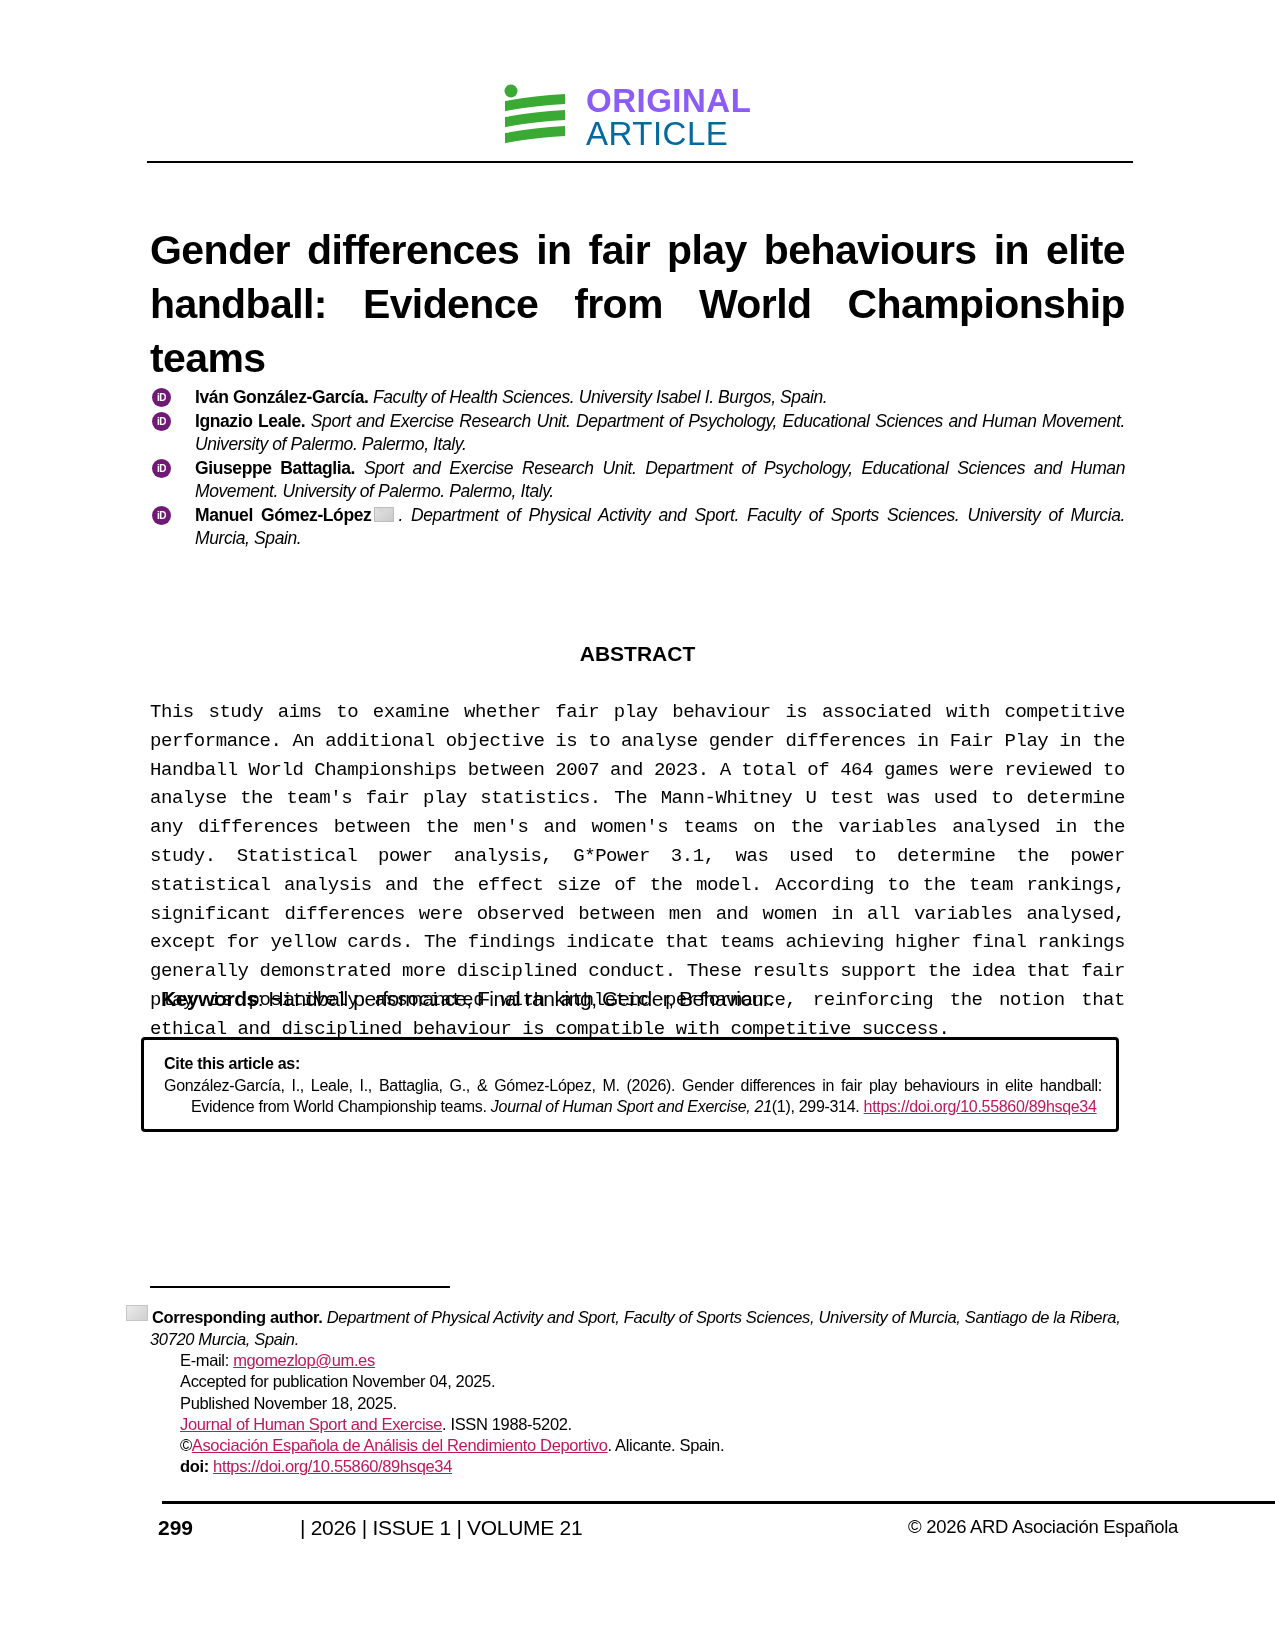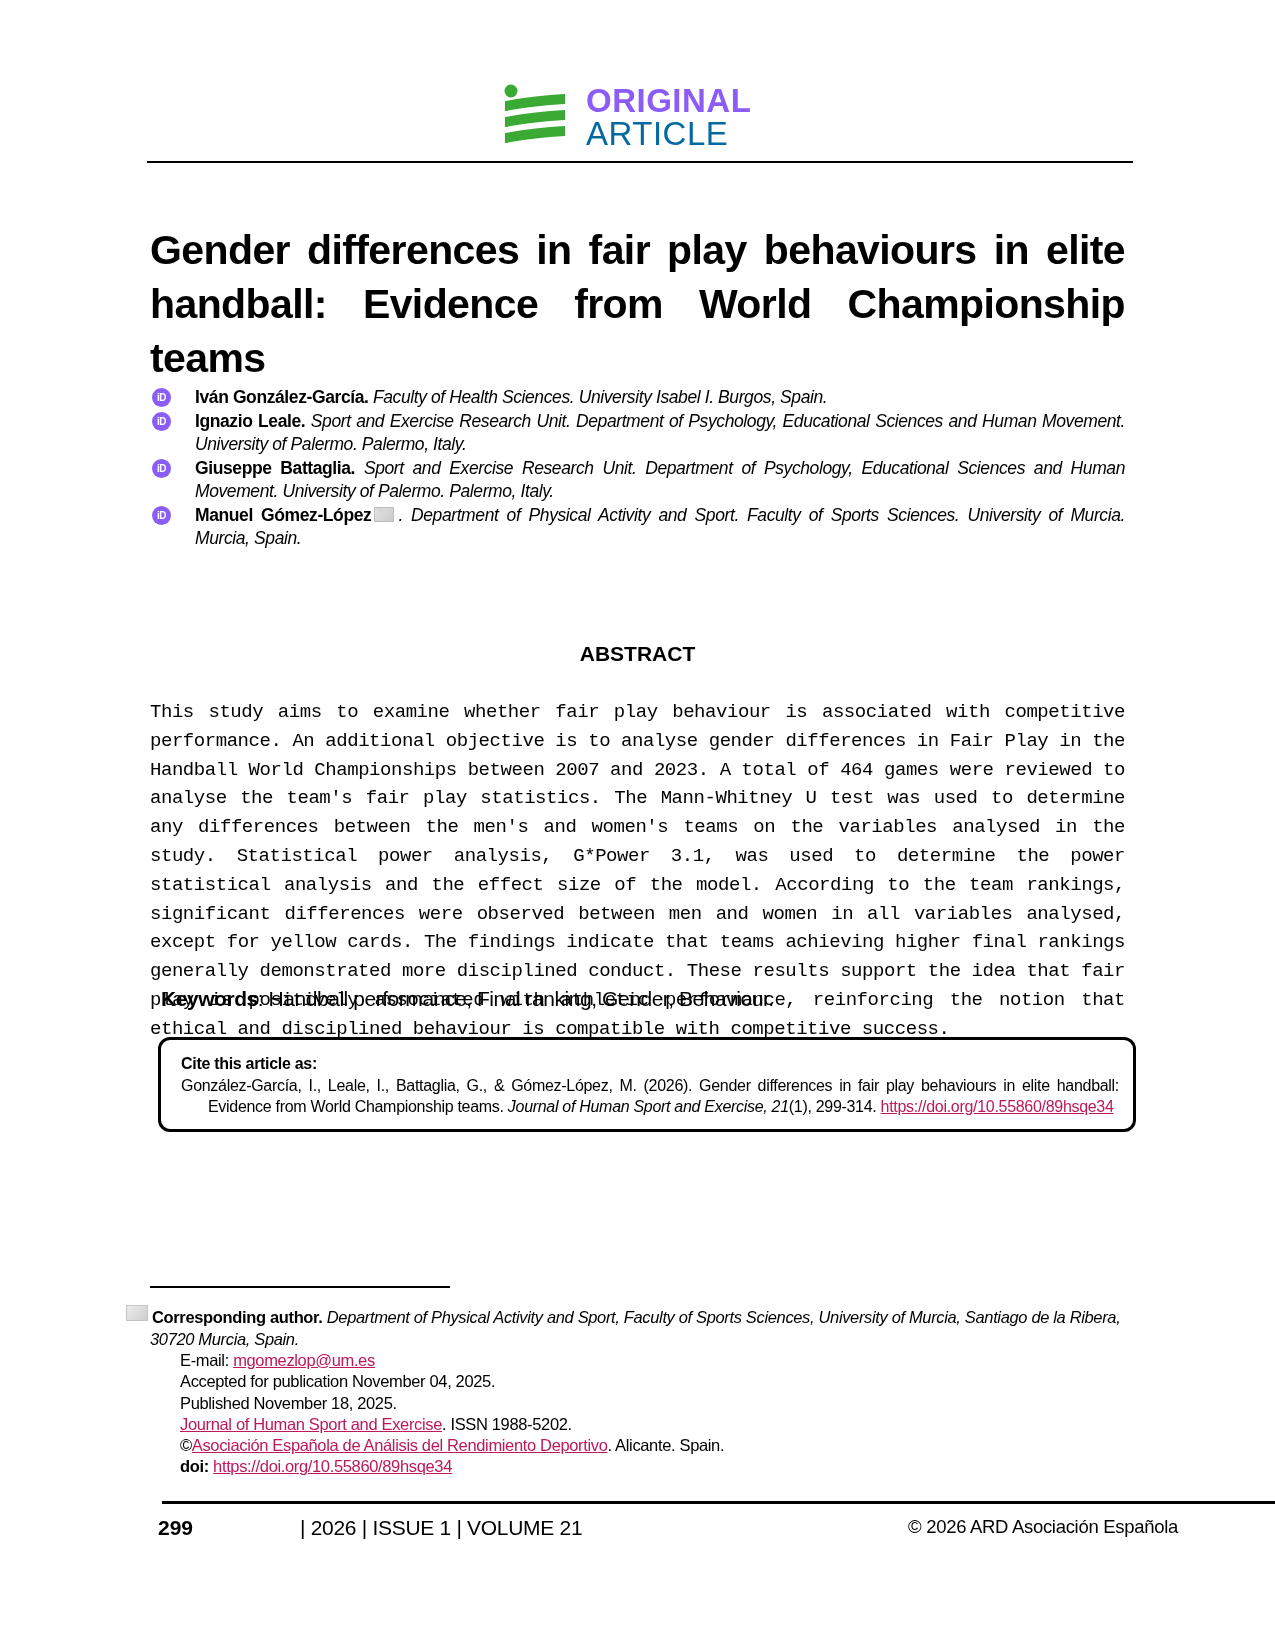--- a/index.html
+++ b/index.html
@@ -18,37 +18,37 @@
 
   .hr-top { left: 147px; top: 161px; width: 986px; height: 0; border-top: 2px solid #000; }
 
   #title { left: 150px; top: 223px; width: 975px; font-size: 41px; font-weight: bold;
            line-height: 54px; text-align: justify; text-align-last: justify; letter-spacing: -0.6px; }
   #title .l { display: block; }
 
   #authors { left: 150px; top: 386px; width: 975px; font-size: 17.5px; line-height: 23.5px; }
   .author { position: relative; padding-left: 45px; text-align: justify; letter-spacing: -0.4px; }
   .author .orcid { position: absolute; left: 2px; top: 2px; width: 19px; height: 19px; border-radius: 50%;
-                   background: #8b5cf6; color: #fff; font-size: 10px; font-weight: bold;
+                   background: #701a75; color: #fff; font-size: 10px; font-weight: bold;
                    line-height: 19px; text-align: center; }
   .author .name { font-weight: bold; }
   .author .aff { font-style: italic; }
   .mail-icon { display: inline-block; width: 18px; height: 13px; vertical-align: -1px; margin: 0 4px 0 3px;
                background: linear-gradient(135deg, #e4e4e4, #c9c9c9); border: 1px solid #bdbdbd; position: relative; }
   .mail-icon::before { content: ""; position: absolute; left: 0; top: 0; width: 0; height: 0;
                border-left: 9px solid transparent; border-right: 9px solid transparent; border-top: 7px solid #d7d7d7; }
 
   #abstract-heading { left: 0; width: 1275px; top: 642px; text-align: center; font-size: 21px; font-weight: bold; }
 
   #abstract { left: 150px; top: 698px; width: 975px; font-size: 19px; line-height: 28.8px;
               text-align: justify; letter-spacing: -0.45px; font-family: Liberation Mono, monospace; }
   #keywords { left: 150px; top: 985px; width: 975px; font-size: 21px; line-height: 28.8px; letter-spacing: -0.45px; }
   #keywords .k { font-weight: bold; margin-left: 11px; }
 
-  #cite { left: 158px; top: 1037px; width: 972px; height: 89px; border: 3px solid #000; border-radius: 12px; }
+  #cite { left: 141px; top: 1037px; width: 972px; height: 89px; border: 3px solid #000; border-radius: 4px; }
   #cite .inner { position: absolute; left: 20px; top: 13px; width: 938px; font-size: 16px; line-height: 21.5px; letter-spacing: -0.3px; }
   #cite .heading { font-weight: bold; }
   #cite .body { padding-left: 27px; text-indent: -27px; text-align: justify; }
 
   .hr-foot { left: 150px; top: 1286px; width: 300px; height: 0; border-top: 2px solid #000; }
 
   #corr { left: 150px; top: 1305px; width: 975px; font-size: 16.5px; line-height: 21.5px; letter-spacing: -0.35px; }
   #corr .lead { font-weight: bold; }
   #corr .addr { font-style: italic; }
   #corr .env { display: inline-block; width: 20px; height: 14px; margin-left: -24px; margin-right: 4px; vertical-align: 2px;

